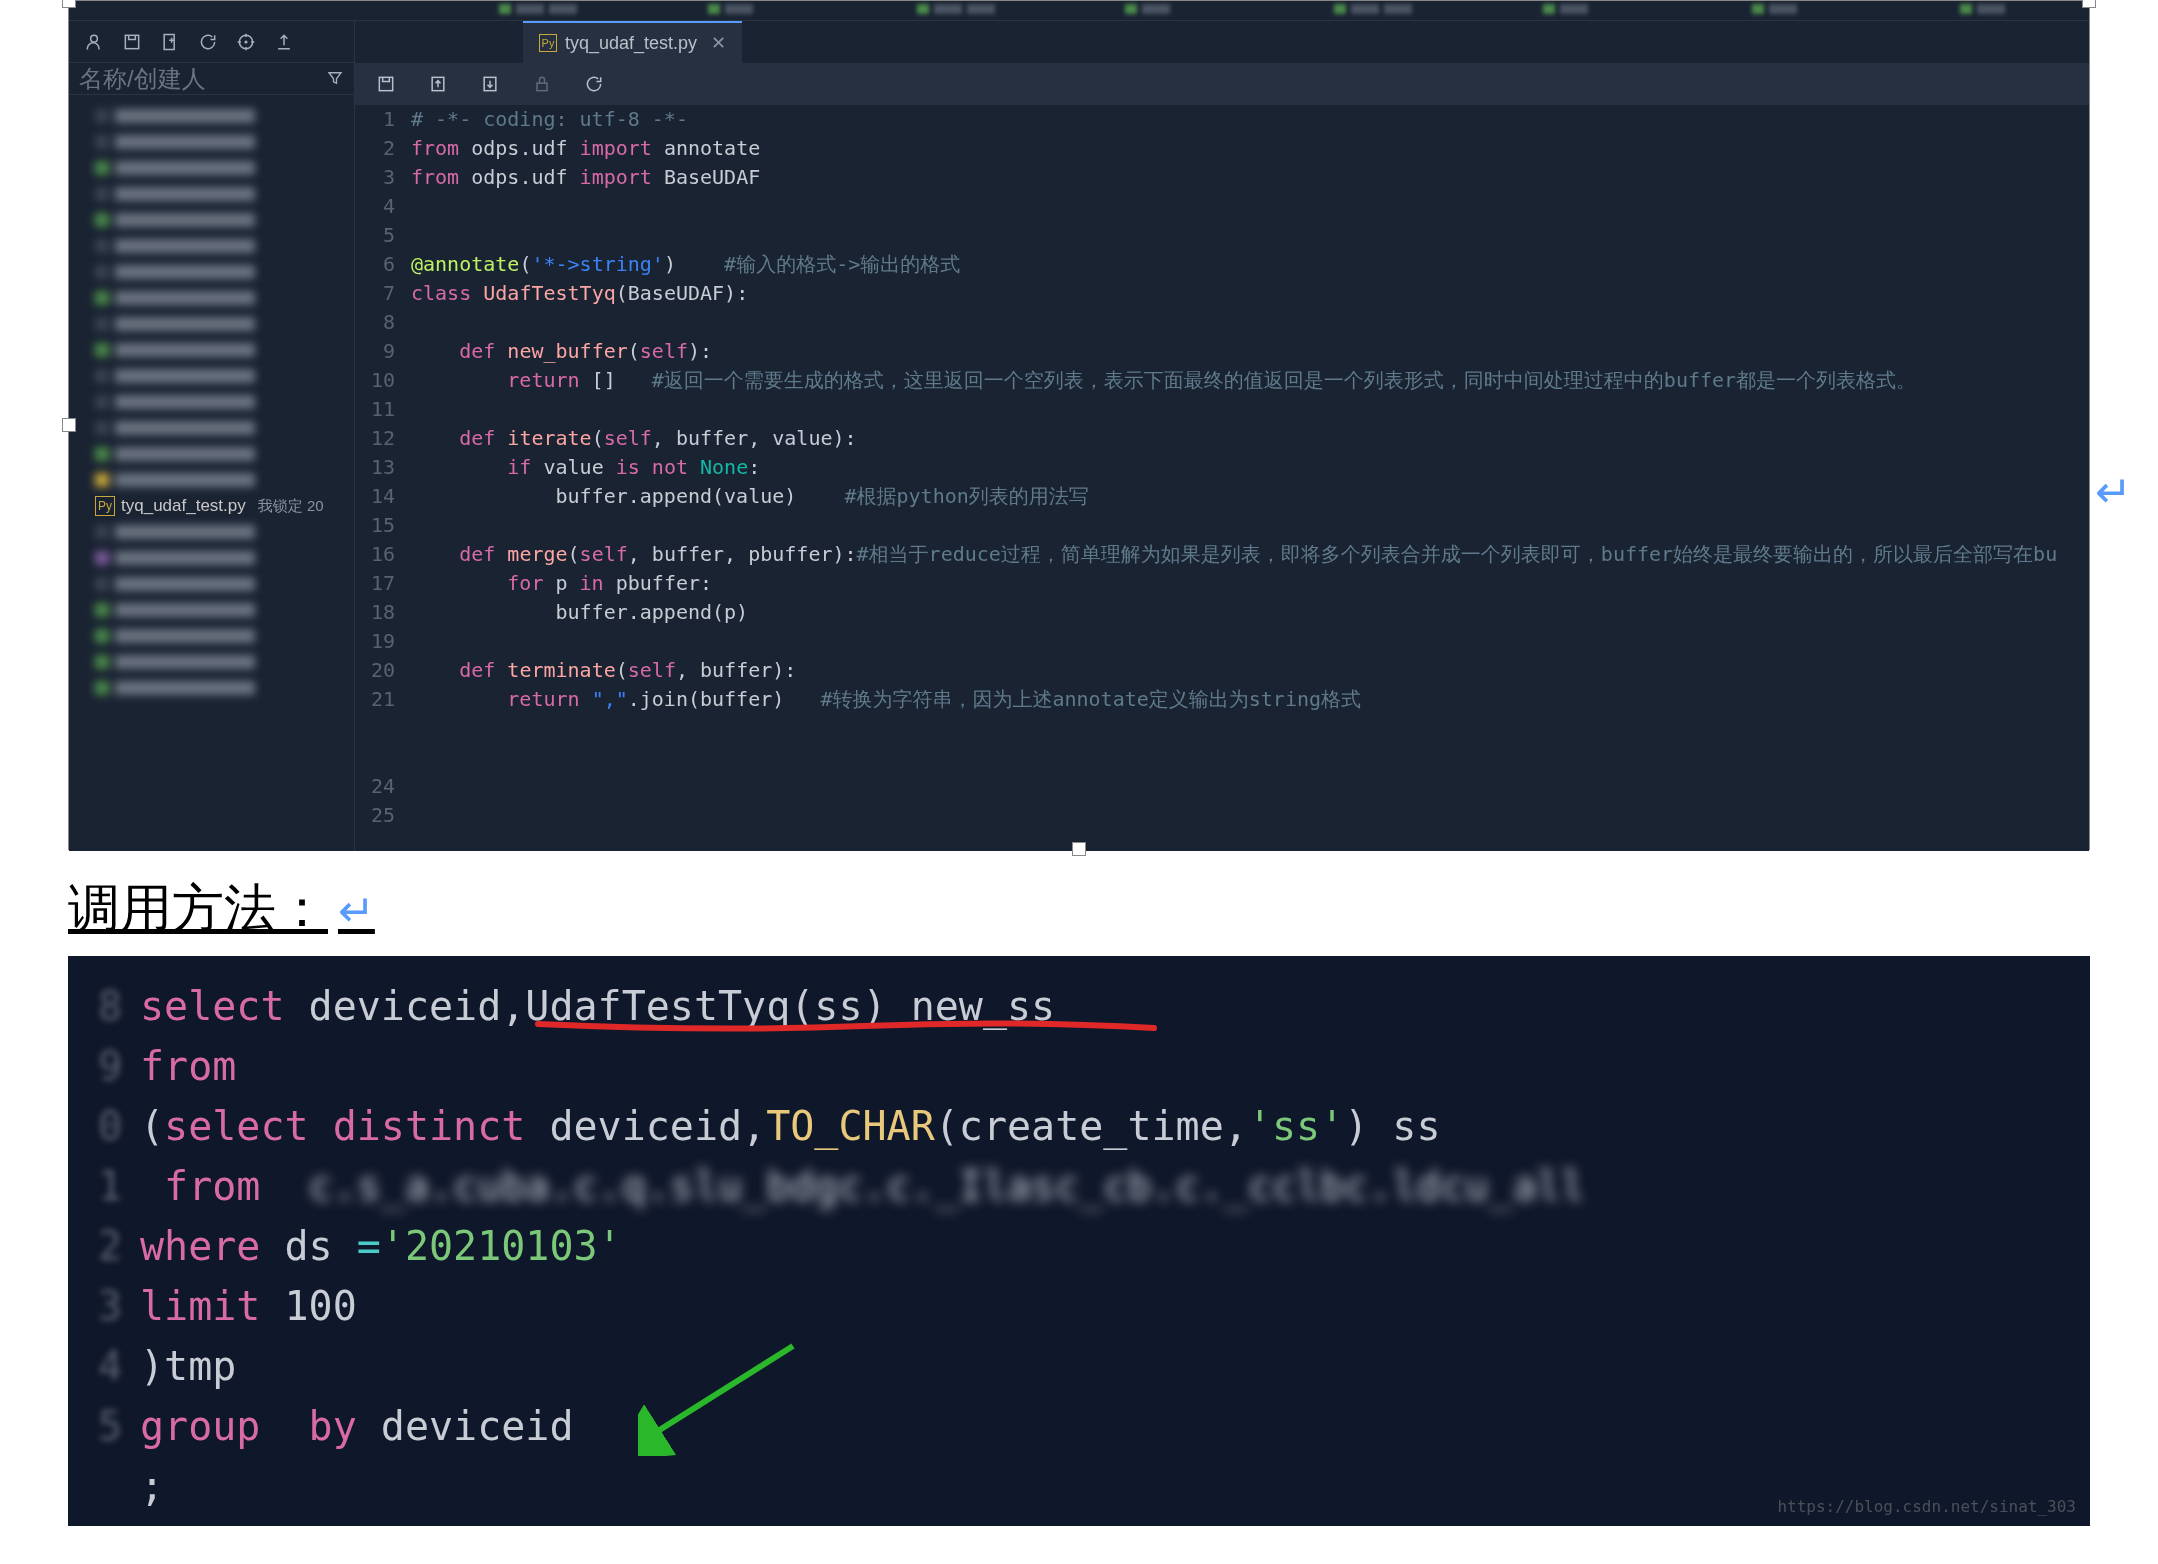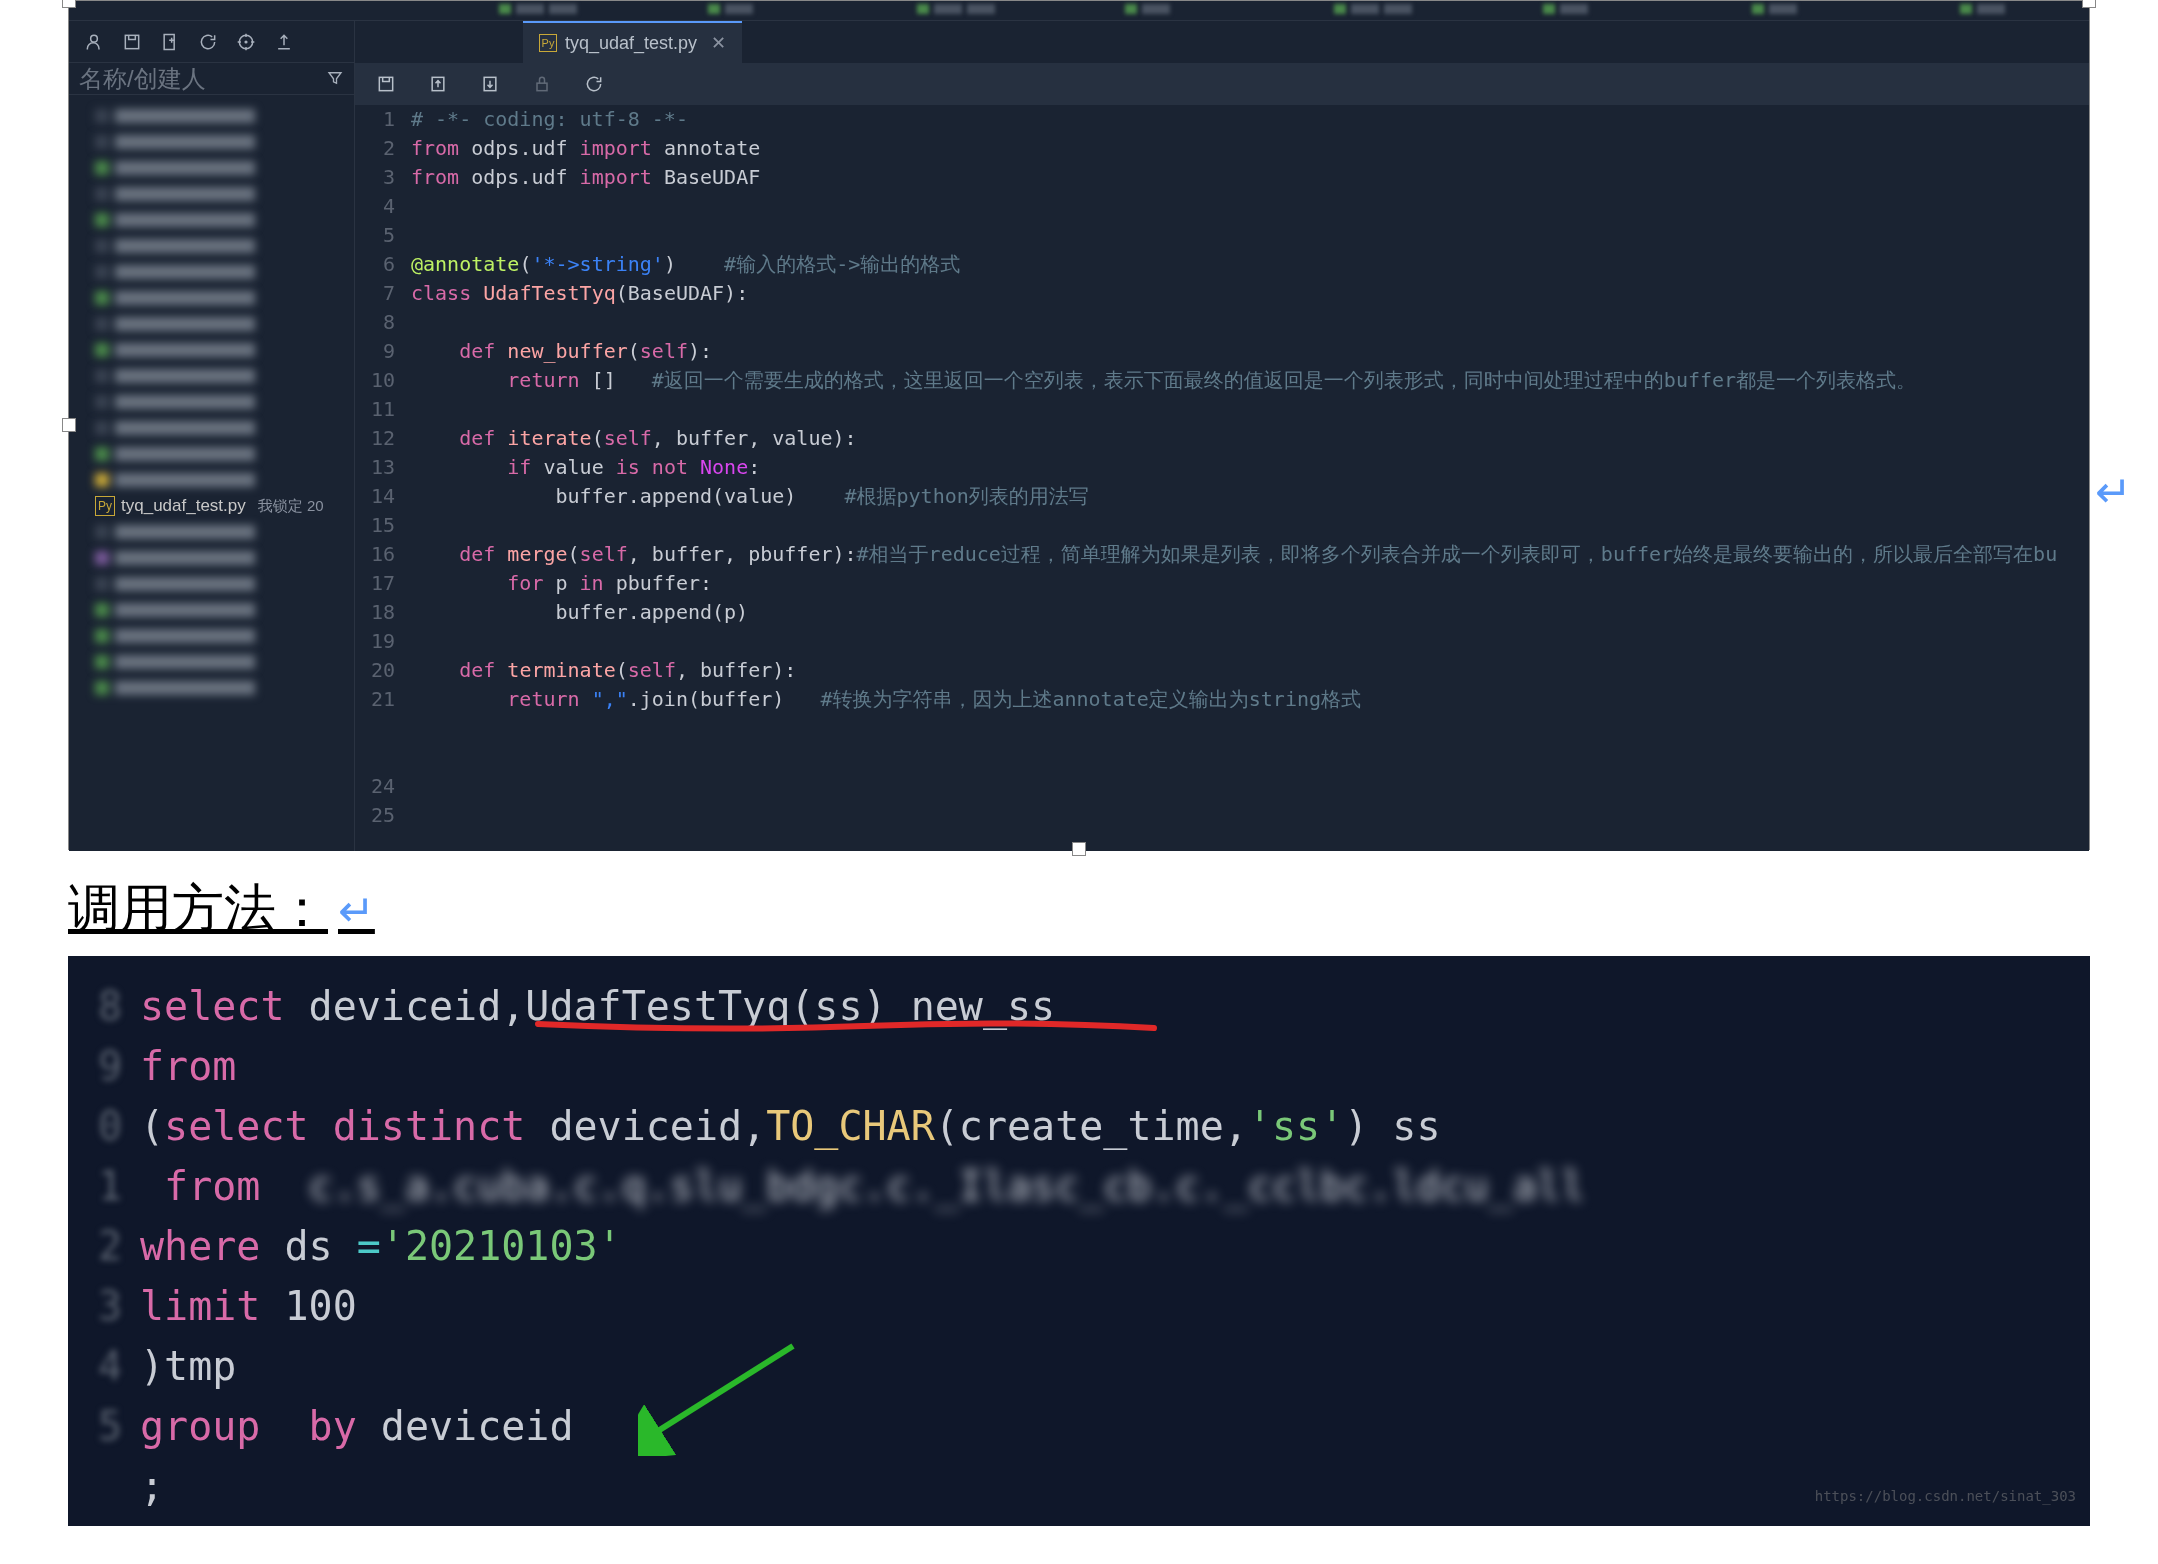--- a/index.html
+++ b/index.html
@@ -199,21 +199,21 @@
       white-space: pre;
     }
     .code-lines .line { height: 29px; }
     .c-cmt { color: #5f7a8a; }
     .c-kw { color: #d86aa8; }
     .c-fn { color: #fca5a5; text-align: right; }
     .c-str { color: #3b82f6; }
     .c-var { color: #c8ccd4; }
     .c-dec { color: #bef264; }
     .c-self { color: #d86aa8; }
-    .c-bi { color: #d946ef; }
+    .c-bi { color: #14b8a6; }
 
     .section-title {
       font-size: 52px;
       padding: 24px 68px 12px;
       color: #000;
       text-decoration: underline;
     }
     .return-sym {
       color: #5a9afa;
       font-size: 44px;
@@ -261,24 +261,24 @@
     .underline-svg {
       position: absolute;
       pointer-events: none;
     }
     .arrow-svg {
       position: absolute;
       pointer-events: none;
     }
     .watermark {
       position: absolute;
-      bottom: 22px;
+      bottom: 10px;
       right: 14px;
       color: #88888880;
-      font-size: 14px;
+      font-size: 16px;
     }
     .resize-handle {
       position: absolute;
       width: 14px;
       height: 14px;
       background: #fff;
       border: 1px solid #888;
     }
     .rh-tl { top: -7px; left: -7px; }
     .rh-tr { top: -7px; right: -7px; }

